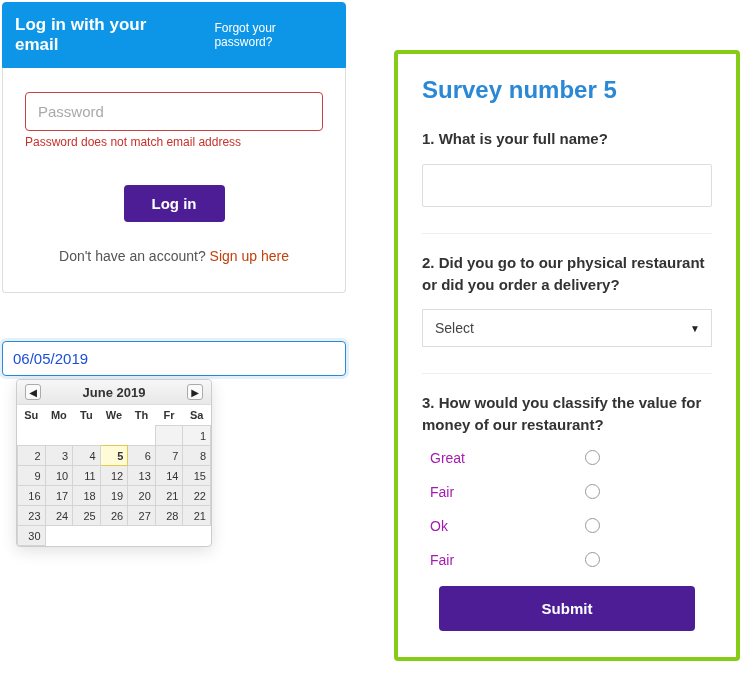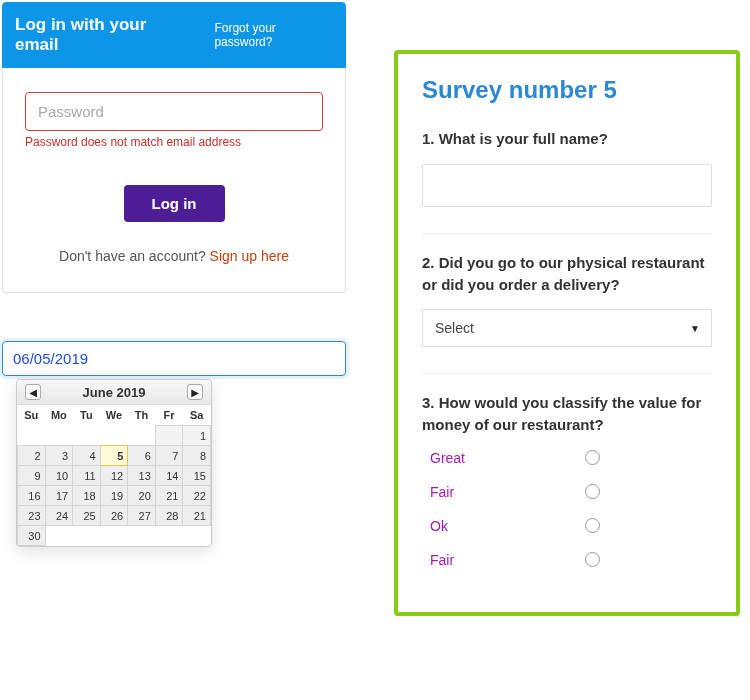--- a/index.html
+++ b/index.html
@@ -349,14 +349,15 @@
             <span>Ok</span>
             <span class="radio"></span>
           </div>
           <div class="radio-row">
             <span>Fair</span>
             <span class="radio"></span>
           </div>
         </div>
     </div>
 
+    <button class="btn submit-btn">Submit</button>
   </div>
 </div>
 
 </body></html>

